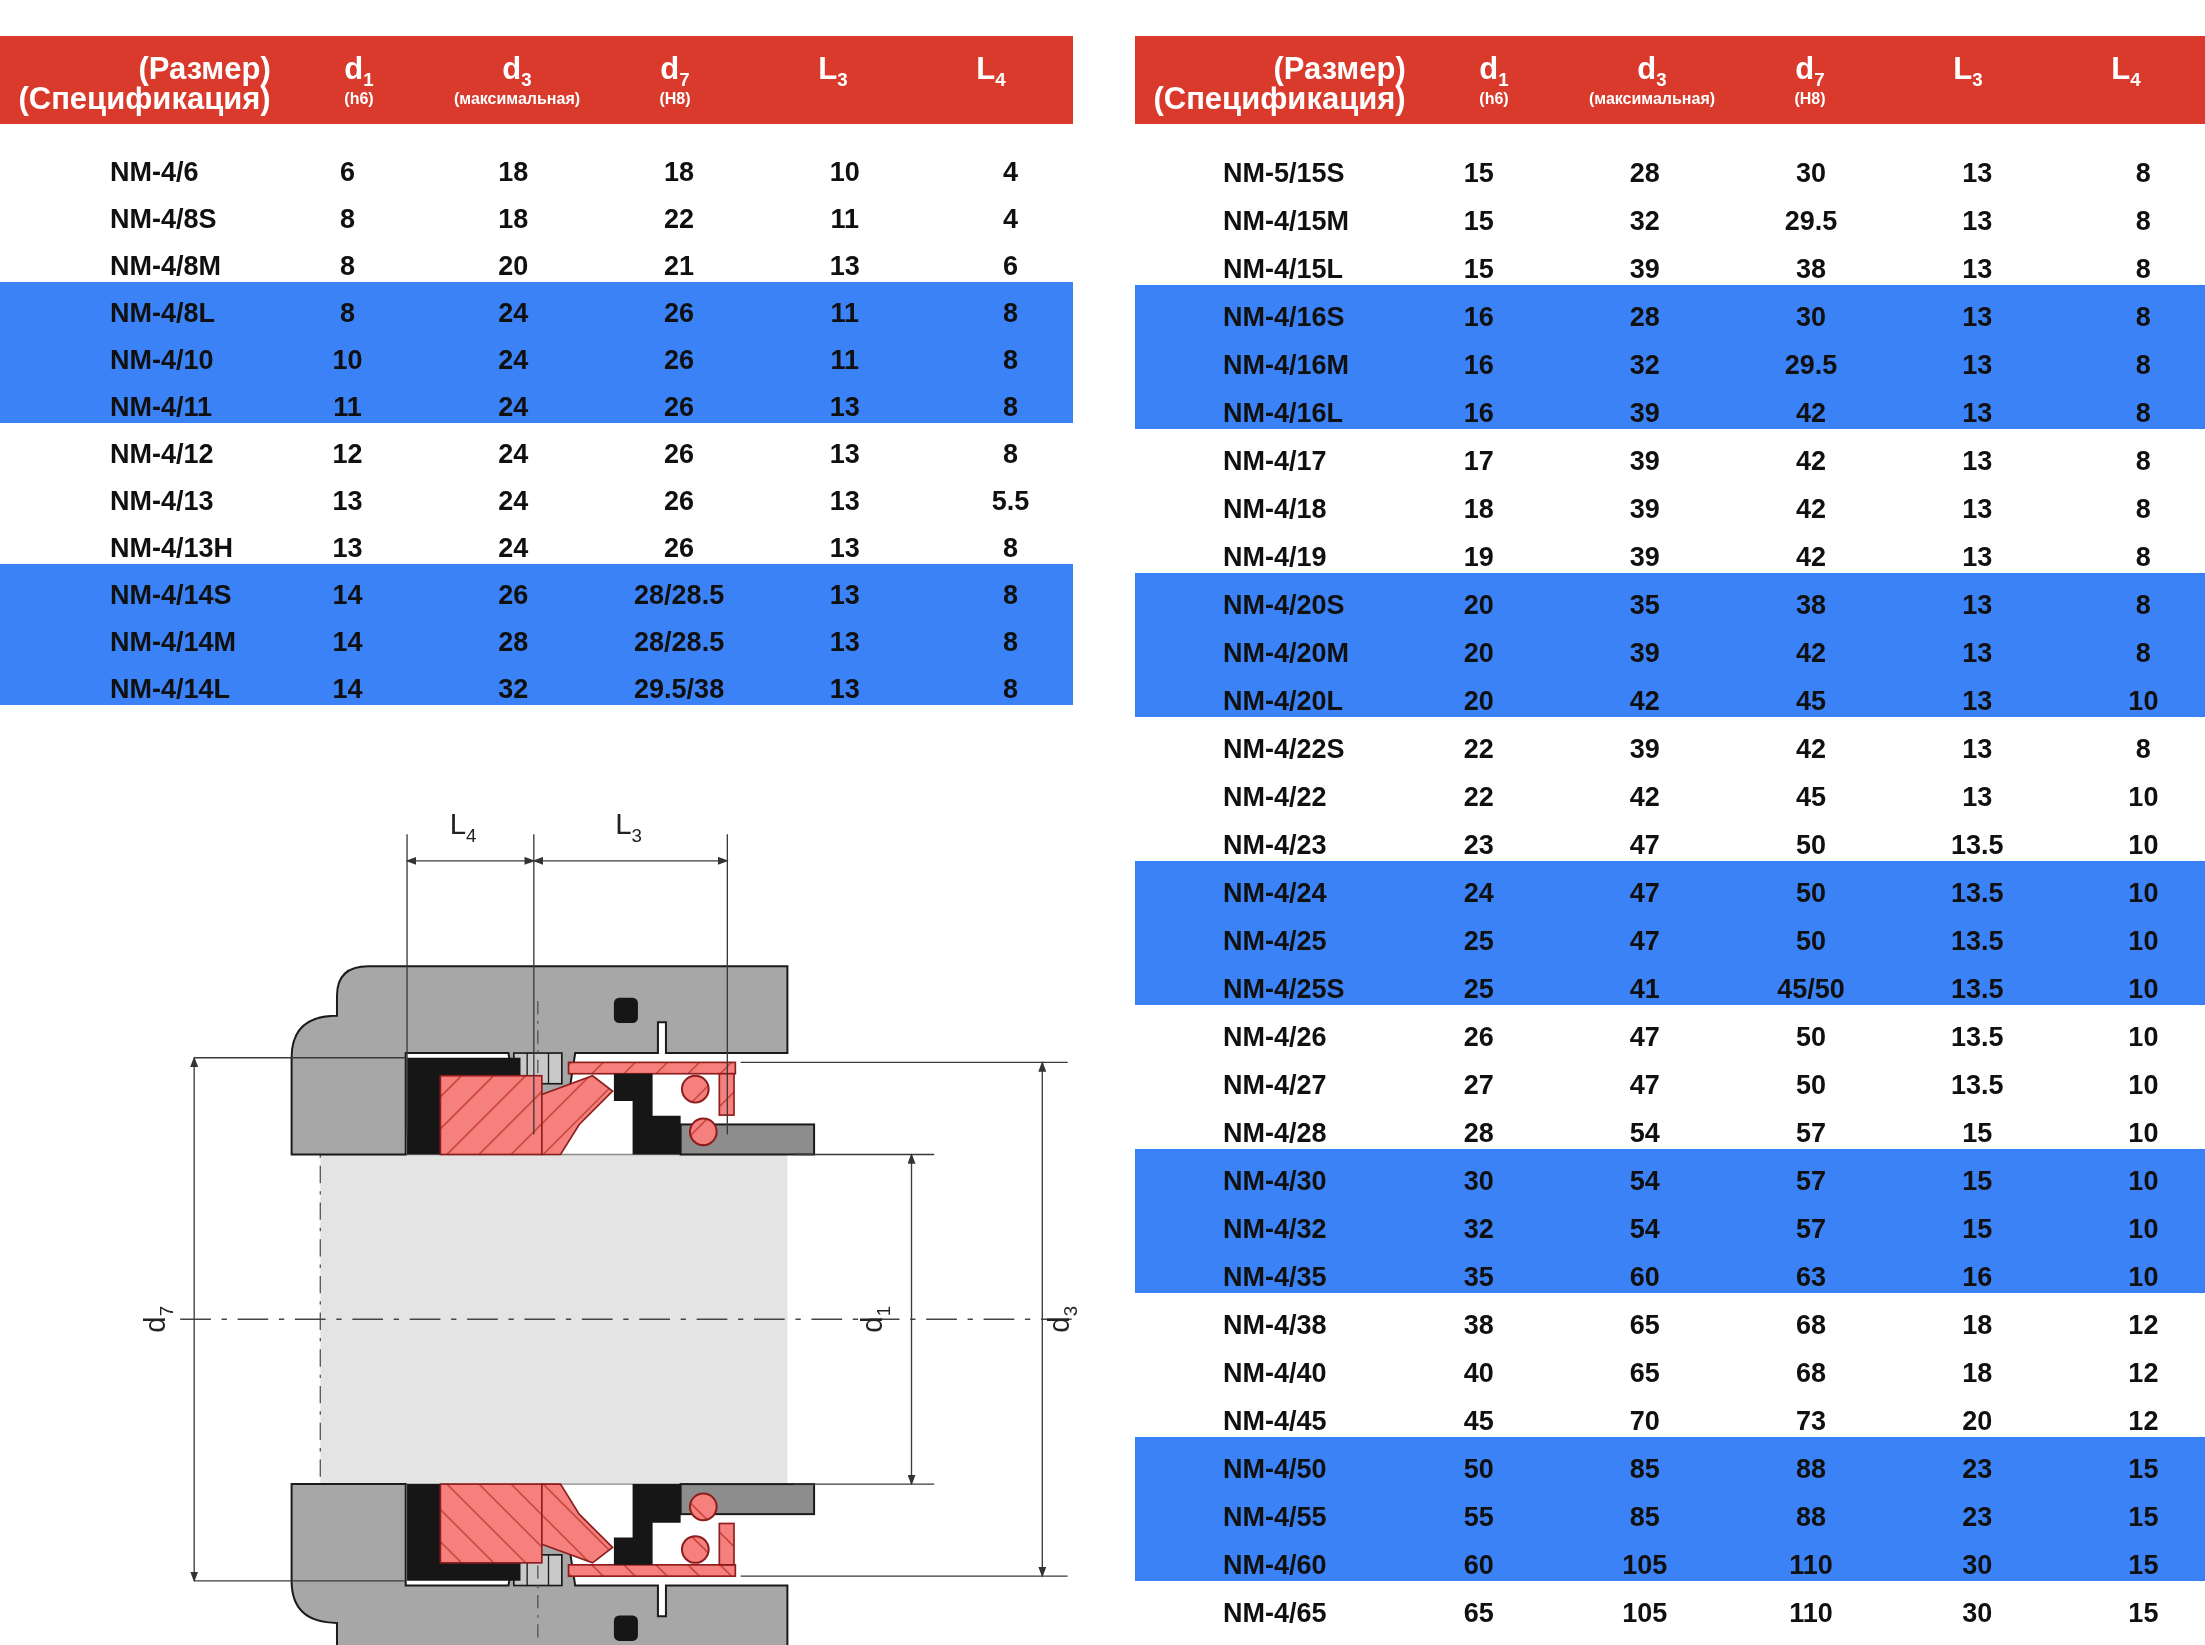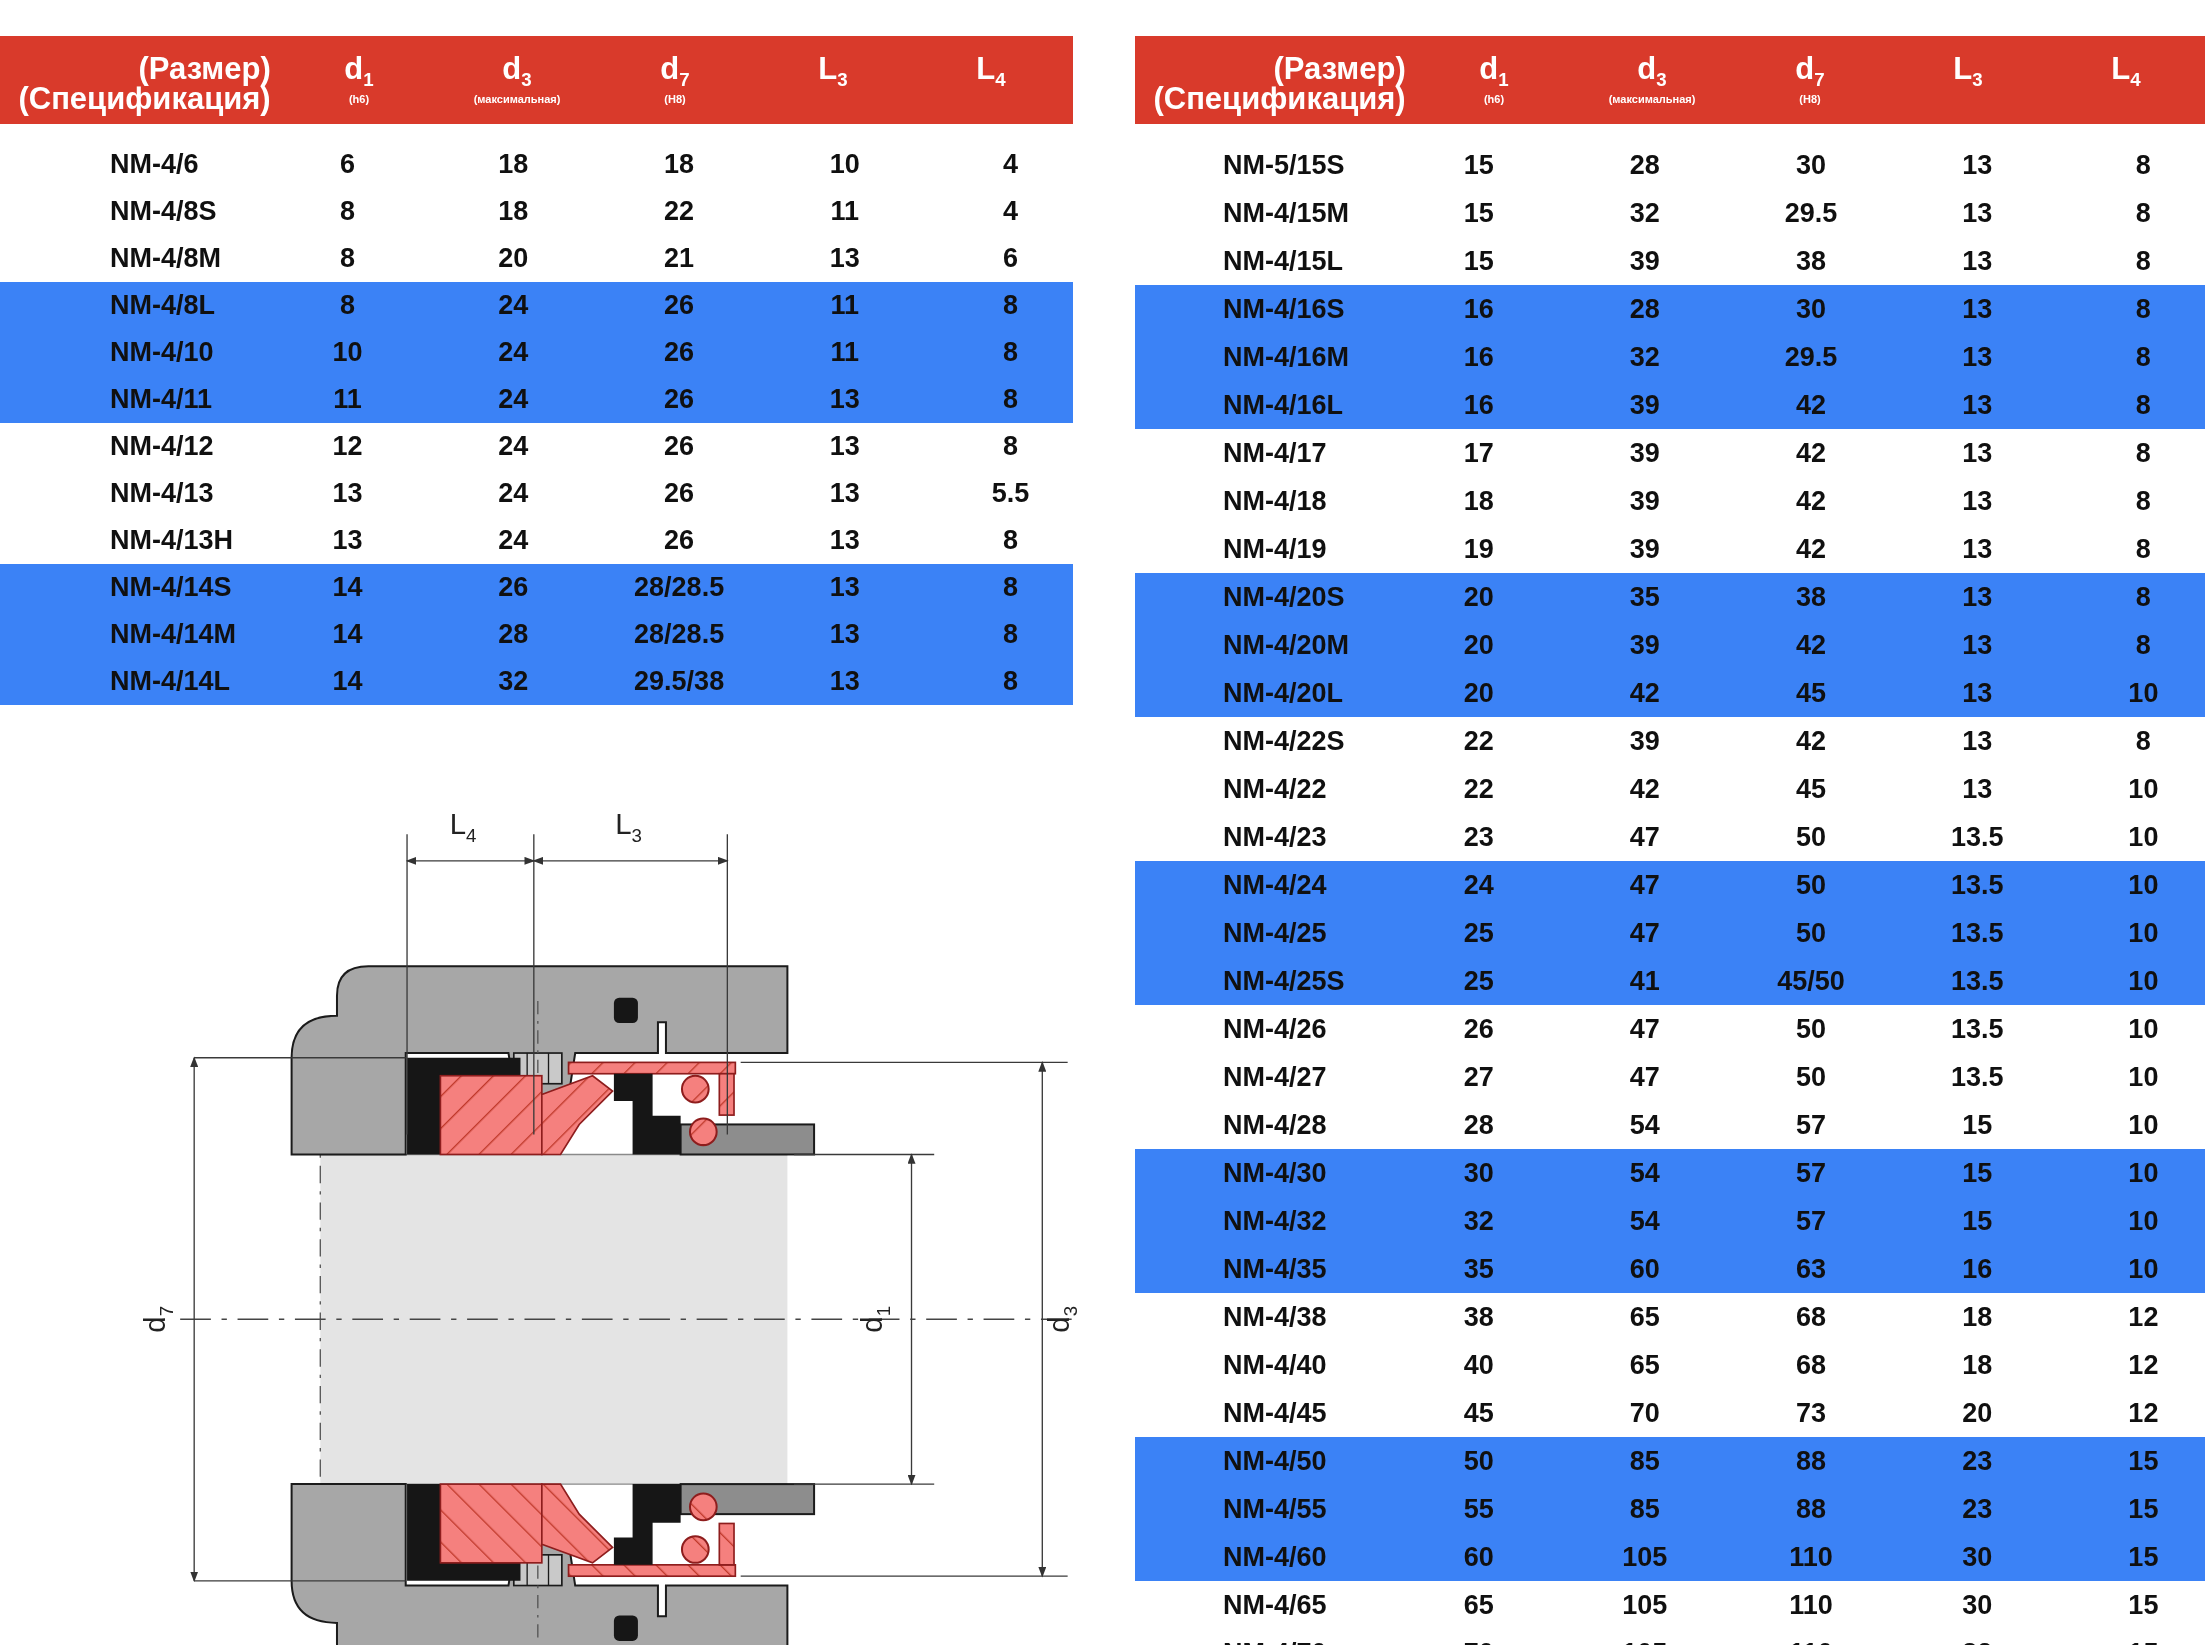--- a/index.html
+++ b/index.html
@@ -26,30 +26,30 @@
   .hcell{box-sizing:border-box;}
   .col-name{width:280px;}
   .col-num{width:158px;text-align:center;}
 
   .h-line1{
     display:block;height:40px;line-height:44px;
     font-size:31px;font-weight:700;text-align:center;
   }
   .h-line2{
     display:block;height:27px;line-height:24px;
-    font-size:11px;font-weight:700;
+    font-size:16px;font-weight:700;
   }
   .col-name .h-line1,.col-name .h-line2{
     text-align:right;padding-right:9.3px;font-size:31px;
   }
   .h-line1 sub{font-size:18.7px;}
 
   .tbody{padding-top:17.4px;}
   .trow{
-    display:flex;align-items:center;
+    display:flex;align-items:flex-end;
     font-size:27px;font-weight:700;color:#101010;gap:41px;
   }
   .left .trow{height:47px;}
   .right .trow{height:48px;}
   .trow.shaded{background:#3b82f6;}
   .cell{box-sizing:border-box;}
   .cell.col-name{padding-left:110px;}
   .right .cell.col-name{padding-left:88px;}
 
   

